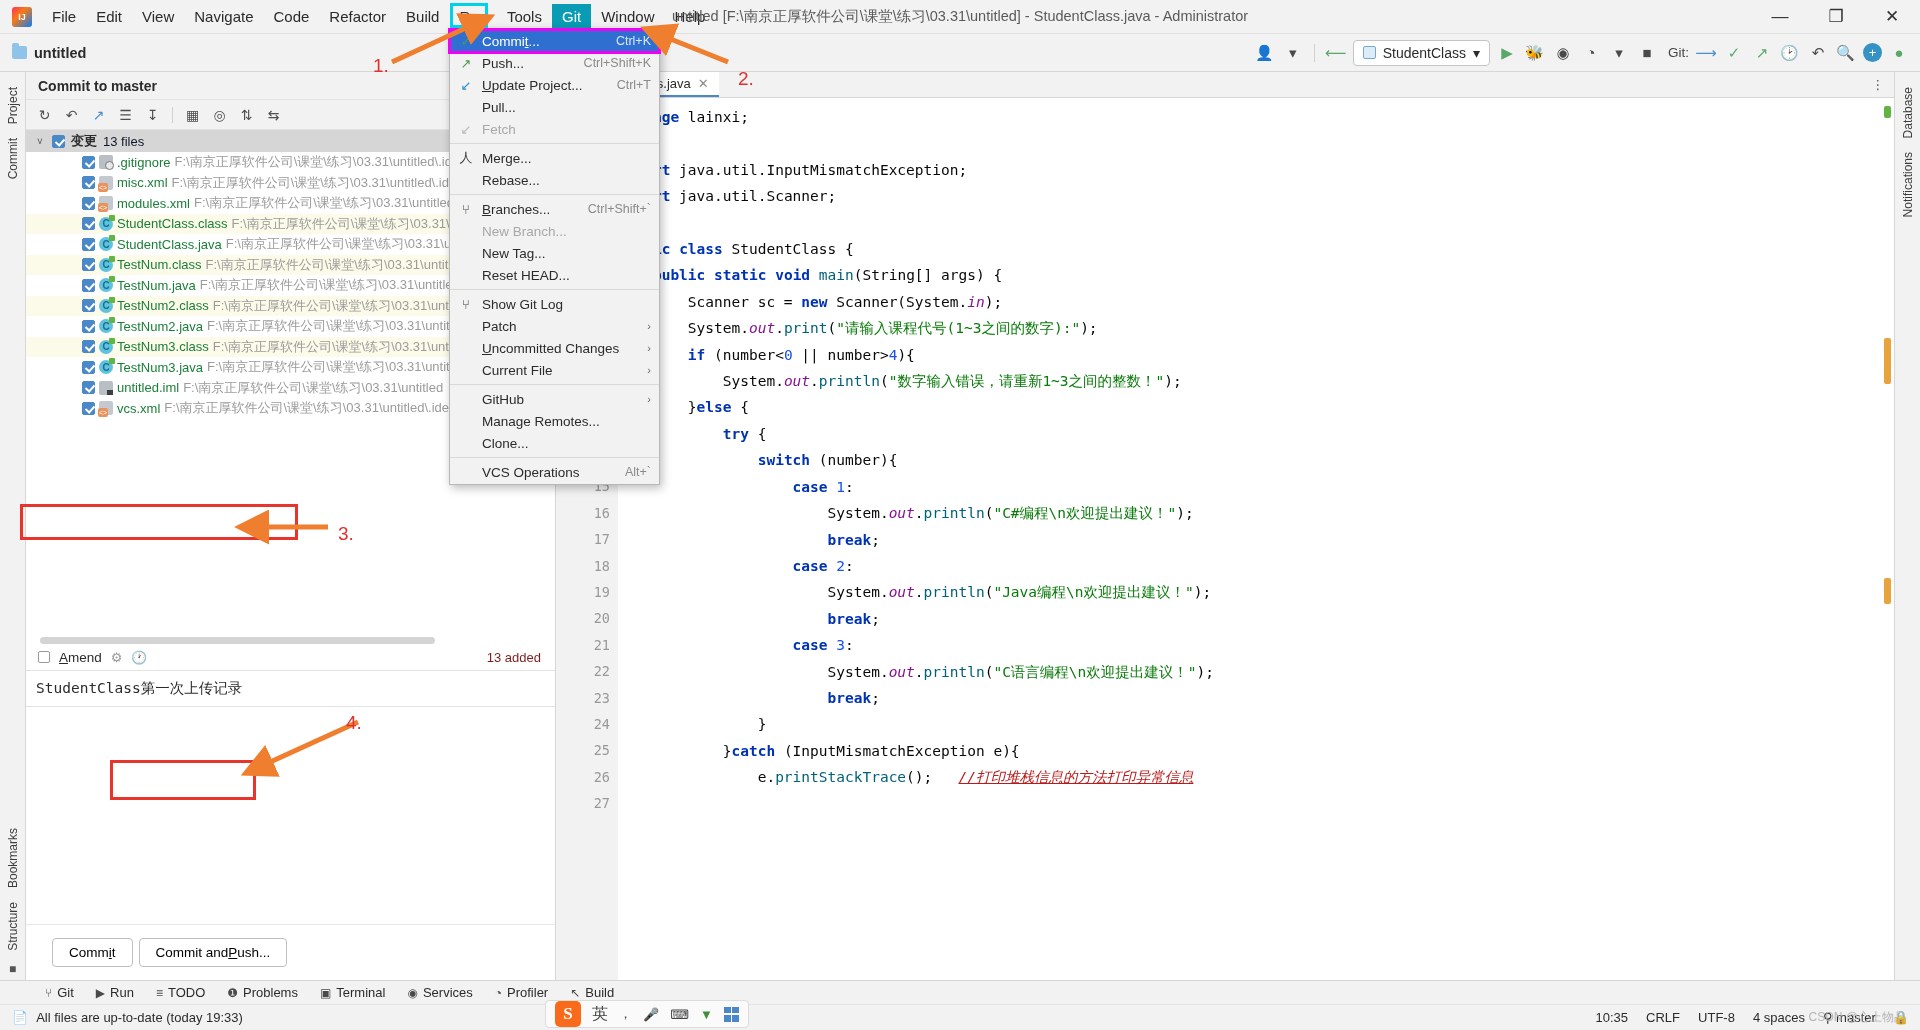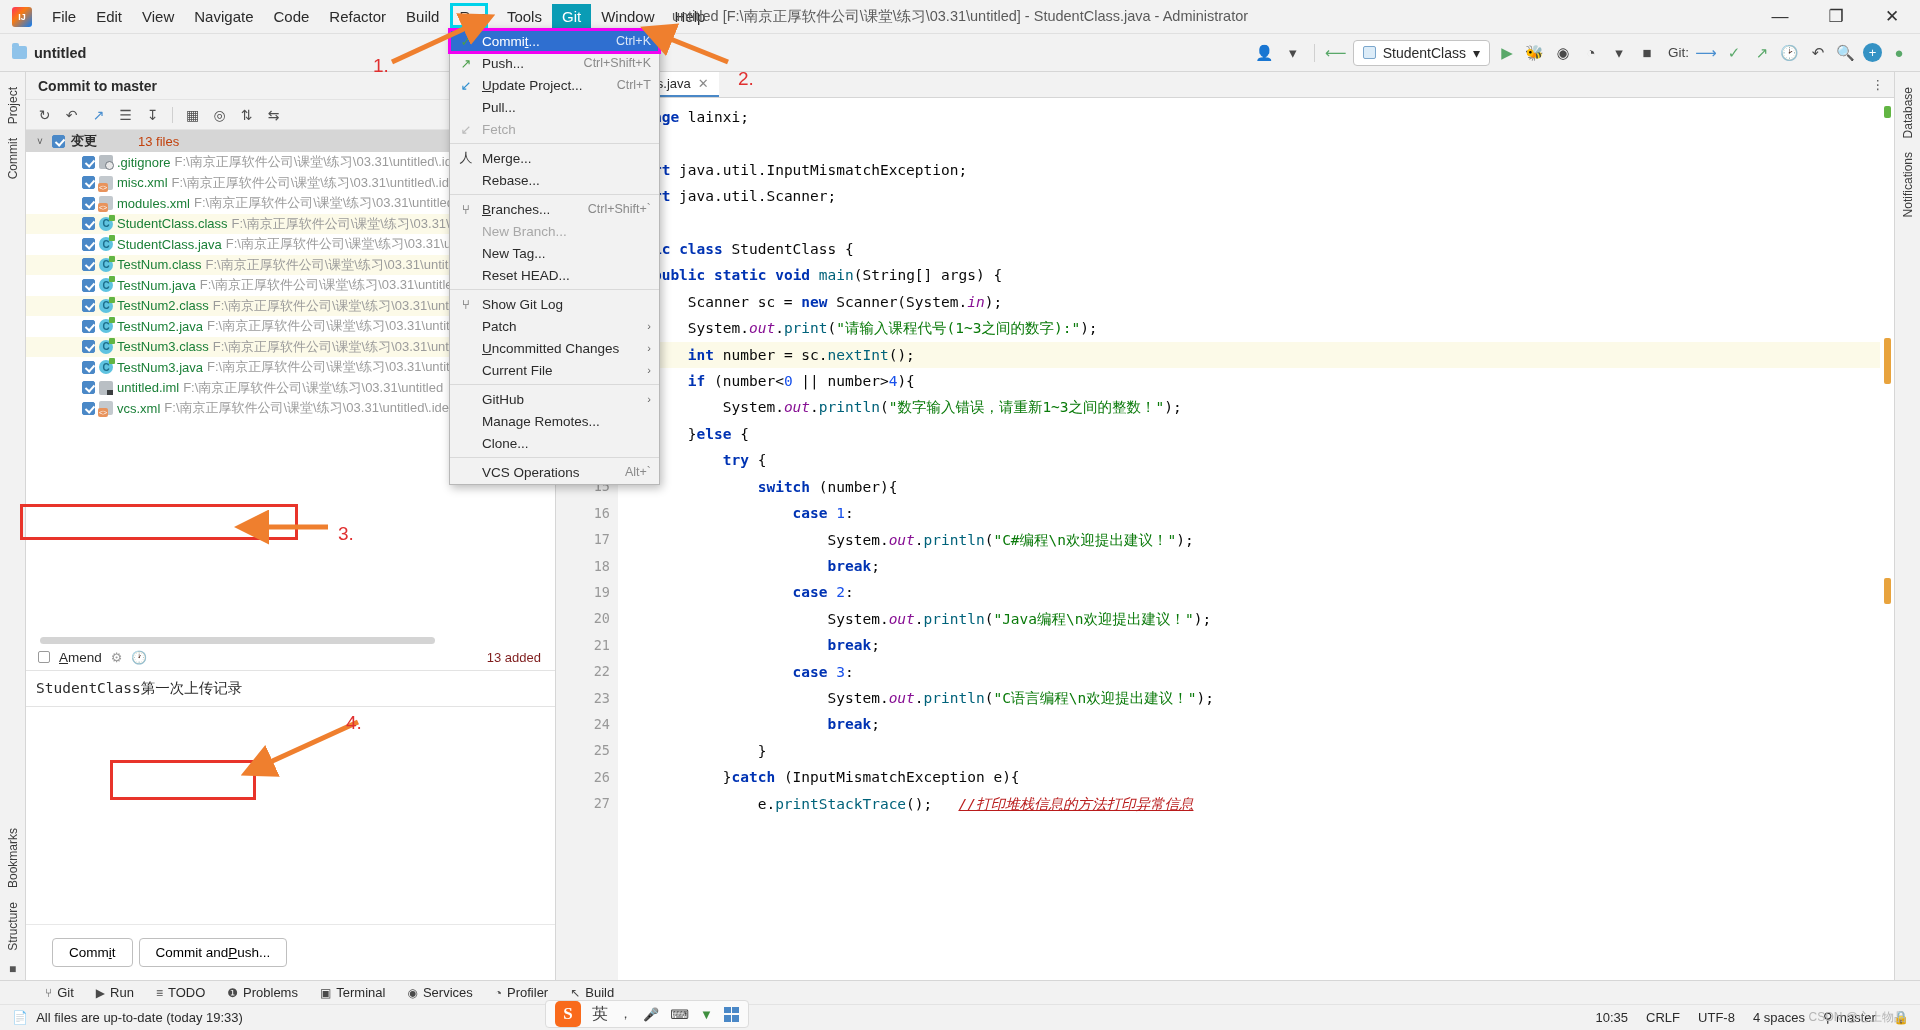--- a/index.html
+++ b/index.html
@@ -101,21 +101,21 @@
     padding-left:8px;font-size:13px;
   }
   .chev{font-size:10px;color:#555;width:12px;text-align:center;}
   .cbx {
     width:13px;height:13px;border:1px solid #4a88c7;background:#4a88c7;border-radius:2px;
     position:relative;flex:none;
   }
   .cbx::after{content:"";position:absolute;left:4px;top:1px;width:4px;height:7px;
     border:solid #fff;border-width:0 2px 2px 0;transform:rotate(42deg);}
   .ch-title{font-weight:bold;}
-  .ch-count{color:#c2410c;margin-left:35px;}
+  .ch-count{color:#0f172a;}
 
   .file-list { flex:none; background:#fff; overflow:hidden; }
   .file-row {
     height:20.5px;display:flex;align-items:center;gap:4px;padding-left:56px;
     font-size:13px;white-space:nowrap;overflow:hidden;
   }
   .file-row.alt { background:#fcfae8; }
   .fico { width:14px;height:14px;flex:none;position:relative;border-radius:2px; }
   .fico.gitignore{background:#b9bfc4;}
   .fico.gitignore::after{content:"";position:absolute;right:-1px;bottom:-1px;width:7px;height:7px;
@@ -496,21 +496,20 @@
           </div>
         <div class="code" id="code"><span class=""><span class="kw">package</span> lainxi;
 </span><span class="">
 </span><span class=""><span class="kw">import</span> java.util.InputMismatchException;
 </span><span class=""><span class="kw">import</span> java.util.Scanner;
 </span><span class="">
 </span><span class=""><span class="kw">public</span> <span class="kw">class</span> StudentClass {
 </span><span class="">    <span class="kw">public</span> <span class="kw">static</span> <span class="kw">void</span> <span class="mth">main</span>(String[] args) {
 </span><span class="">        Scanner sc = <span class="kw">new</span> Scanner(System.<span class="fld">in</span>);
 </span><span class="">        System.<span class="fld">out</span>.<span class="mth">print</span>(<span class="str">"请输入课程代号(1~3之间的数字):"</span>);
-</span><span class="hl-line">        <span class="kw">int</span> number = sc.<span class="mth">nextInt</span>();
 </span><span class="">        <span class="kw">if</span> (number&lt;<span class="num">0</span> || number&gt;<span class="num">4</span>){
 </span><span class="">            System.<span class="fld">out</span>.<span class="mth">println</span>(<span class="str">"数字输入错误，请重新1~3之间的整数！"</span>);
 </span><span class="">        }<span class="kw">else</span> {
 </span><span class="">            <span class="kw">try</span> {
 </span><span class="">                <span class="kw">switch</span> (number){
 </span><span class="">                    <span class="kw">case</span> <span class="num">1</span>:
 </span><span class="">                        System.<span class="fld">out</span>.<span class="mth">println</span>(<span class="str">"C#编程\n欢迎提出建议！"</span>);
 </span><span class="">                        <span class="kw">break</span>;
 </span><span class="">                    <span class="kw">case</span> <span class="num">2</span>:
 </span><span class="">                        System.<span class="fld">out</span>.<span class="mth">println</span>(<span class="str">"Java编程\n欢迎提出建议！"</span>);

